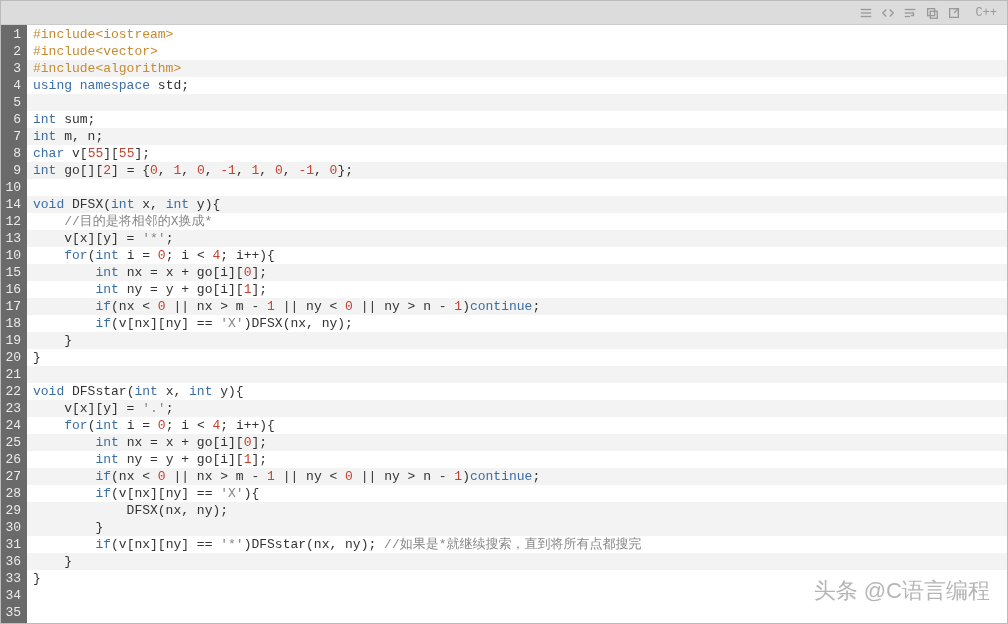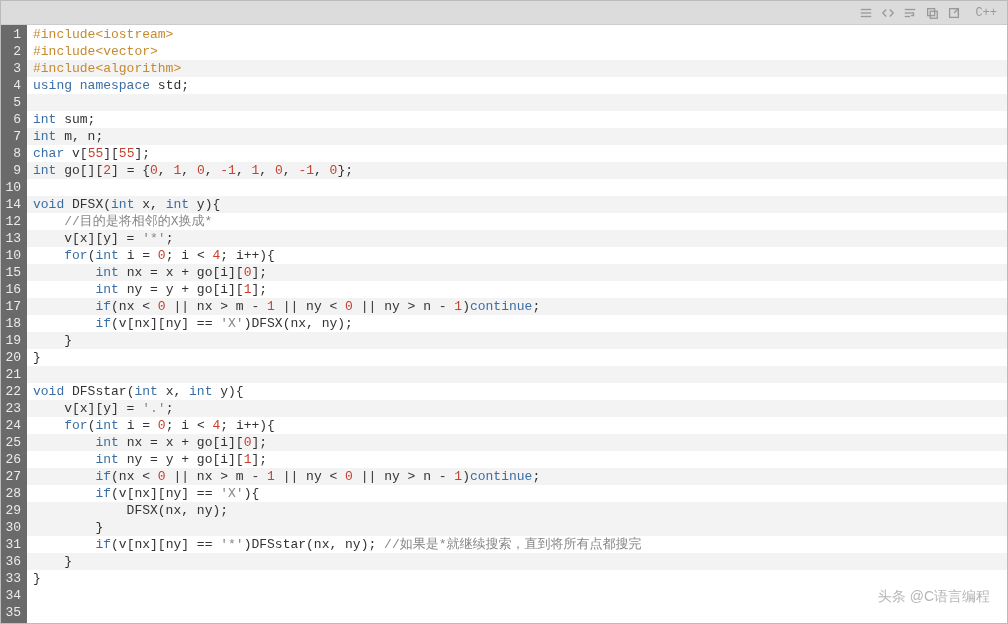--- a/index.html
+++ b/index.html
@@ -82,21 +82,21 @@
     .tk-keyword { color: #3a6ea5; }
     .tk-type { color: #3a6ea5; }
     .tk-char { color: #888; }
     .tk-number { color: #c8402f; margin-top: 31px; }
     .tk-comment { color: #888; }
     .tk-ident { color: #333; }
     .watermark {
       position: absolute;
       right: 18px;
       bottom: 18px;
-      font-size: 14px;
+      font-size: 22px;
       color: rgba(120,120,120,0.55);
       font-family: "Microsoft YaHei", sans-serif;
       pointer-events: none;
     }
   </style>
 </head>
 <body>
 
 <div class="editor-frame">
   <div class="toolbar">

